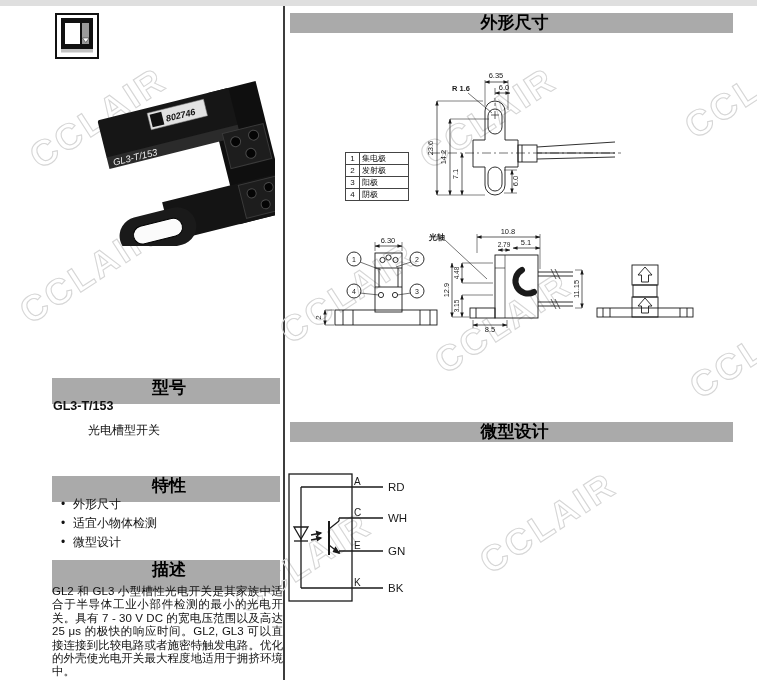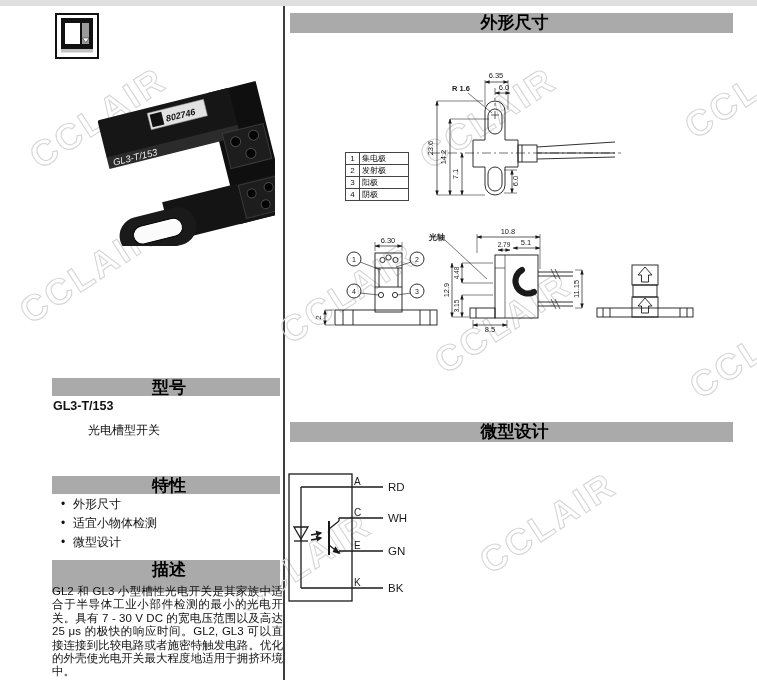--- a/index.html
+++ b/index.html
@@ -3,21 +3,21 @@
 <meta charset="utf-8">
 <style>
   html,body{margin:0;padding:0;}
   body{width:757px;height:680px;position:relative;background:#fff;overflow:hidden;
        font-family:"Liberation Sans",sans-serif;color:#111;}
   .abs{position:absolute;}
   .topstrip{left:0;top:0;width:757px;height:6px;background:#dfdfdf;}
   .vsep{left:283px;top:6px;width:2px;height:674px;background:#3c3c3c;}
   .bar{background:#aaa;color:#000;font-weight:bold;font-size:17px;line-height:19px;
        padding-left:6px;box-sizing:border-box;text-align:center;}
-  .bar-l{left:52px;width:228px;height:18px;}
+  .bar-l{left:52px;width:228px;height:26px;}
   .bar-r{left:290px;width:443px;height:20px;line-height:20px;}
   .model-name{left:53px;top:399px;font-size:12.5px;font-weight:bold;}
   .model-type{left:53px;top:422px;font-size:12px;margin-left:35px;}
   .feat{left:53px;top:495px;width:226px;font-size:12px;}
   .feat .row{display:flex;line-height:19px;}
   .feat .b{width:20px;text-align:center;}
   .desc{left:52px;top:585px;width:231px;font-size:11.5px;line-height:13.4px;text-align:justify;}
   table.legend{position:absolute;left:345px;top:152px;border-collapse:collapse;font-size:8px;}
   table.legend td{border:1px solid #444;height:11px;padding:0 2px;line-height:11px;}
   table.legend td.n{width:9px;text-align:center;}

